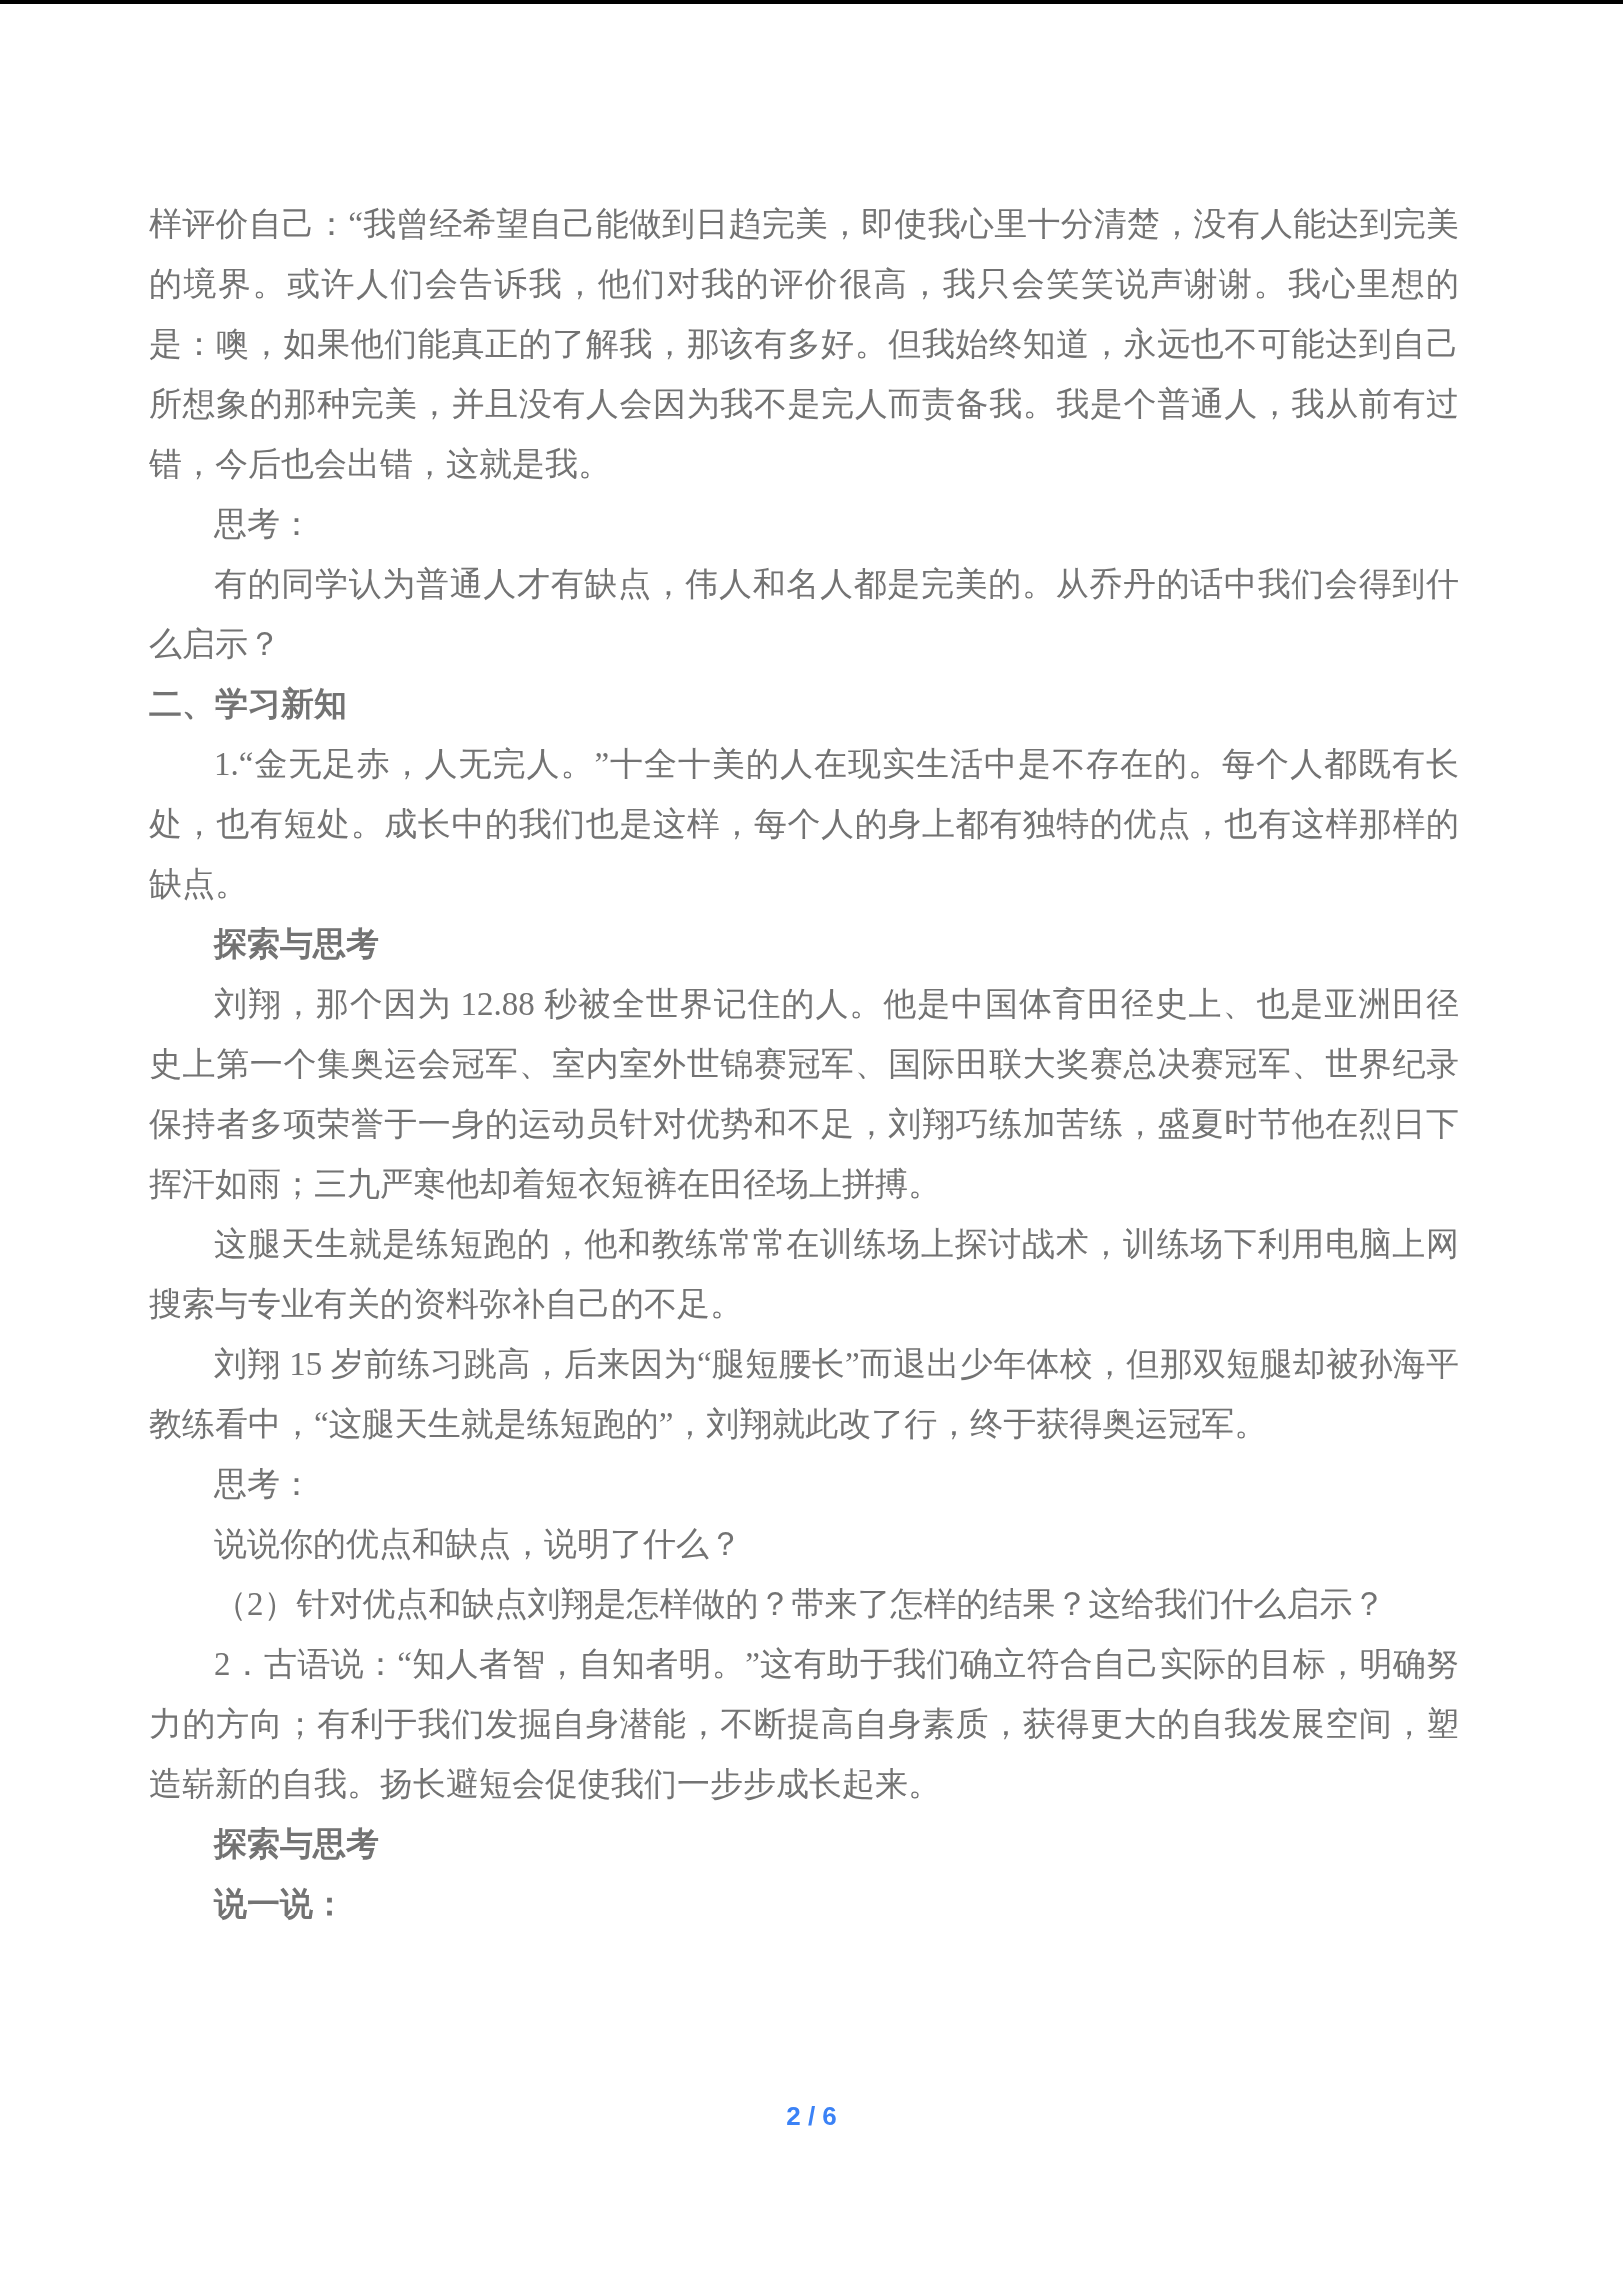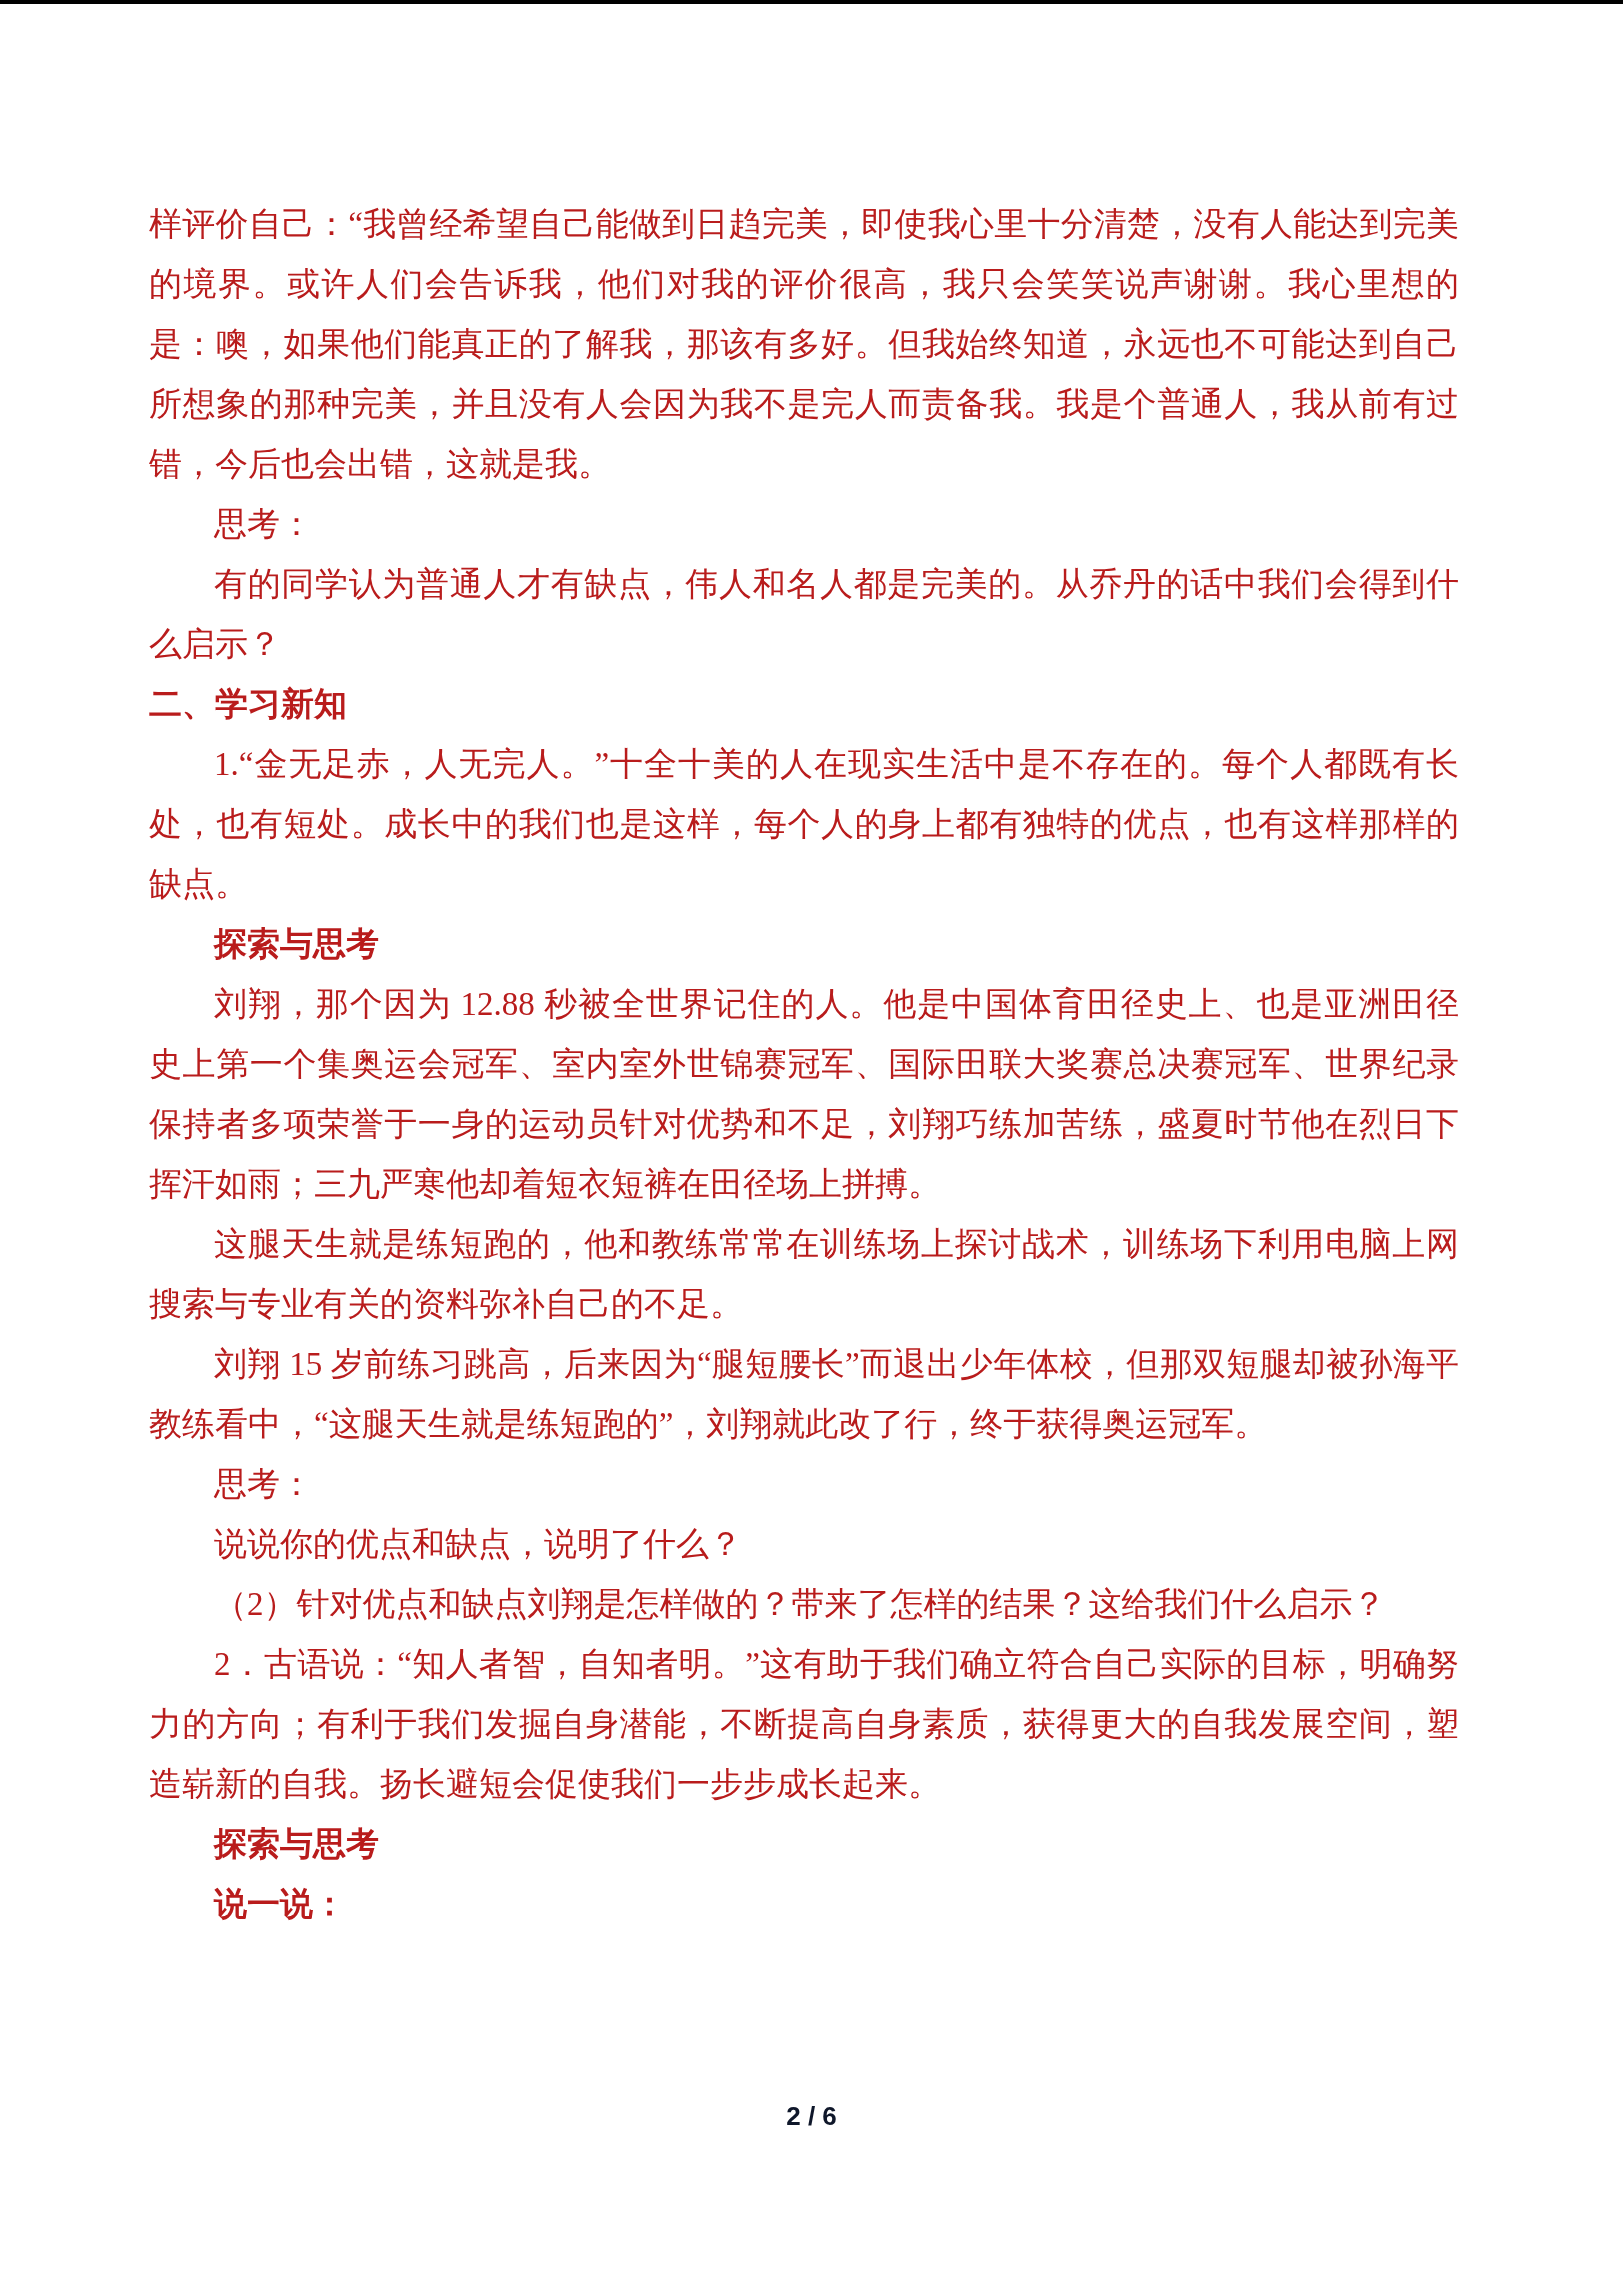--- a/index.html
+++ b/index.html
@@ -20,21 +20,21 @@
     left: 0;
     width: 1623px;
     height: 4.1px;
     background: #000000;
   }
   .doc-body {
     position: absolute;
     left: 149px;
     top: 194px;
     width: 1310px;
-    color: #b91c1c;
+    color: #737373;
     font-family: "Liberation Serif", "DejaVu Serif", serif;
     font-size: 33px;
     line-height: 60px;
     text-align: justify;
     word-break: break-all;
   }
   .doc-body p {
     margin: 0;
     padding: 0;
   }
@@ -43,21 +43,21 @@
   }
   .doc-body p.bold {
     font-weight: bold;
   }
   .page-footer {
     position: absolute;
     top: 2101px;
     left: 0;
     width: 1623px;
     text-align: center;
-    color: #0f172a;
+    color: #3b82f6;
     font-family: "Liberation Sans", "DejaVu Sans", sans-serif;
     font-weight: bold;
     font-size: 26px;
     line-height: 31px;
   }
 </style>
 </head>
 <body>
 
 <div class="stage">

